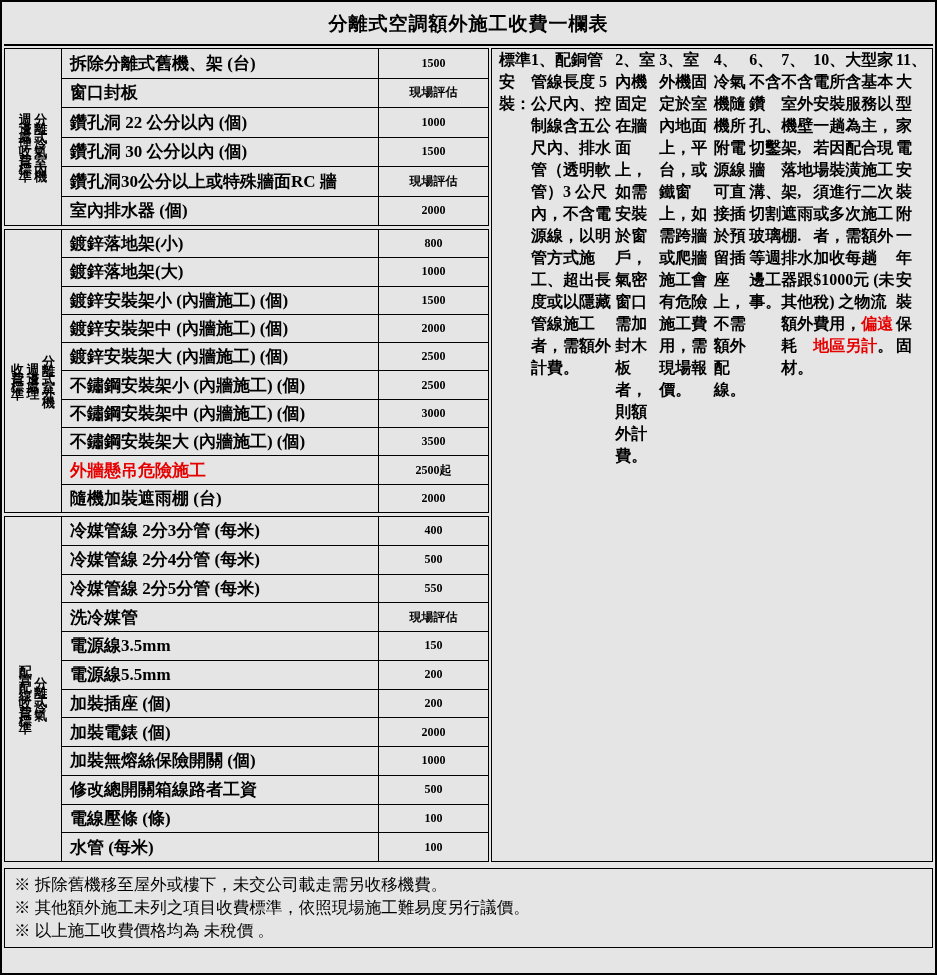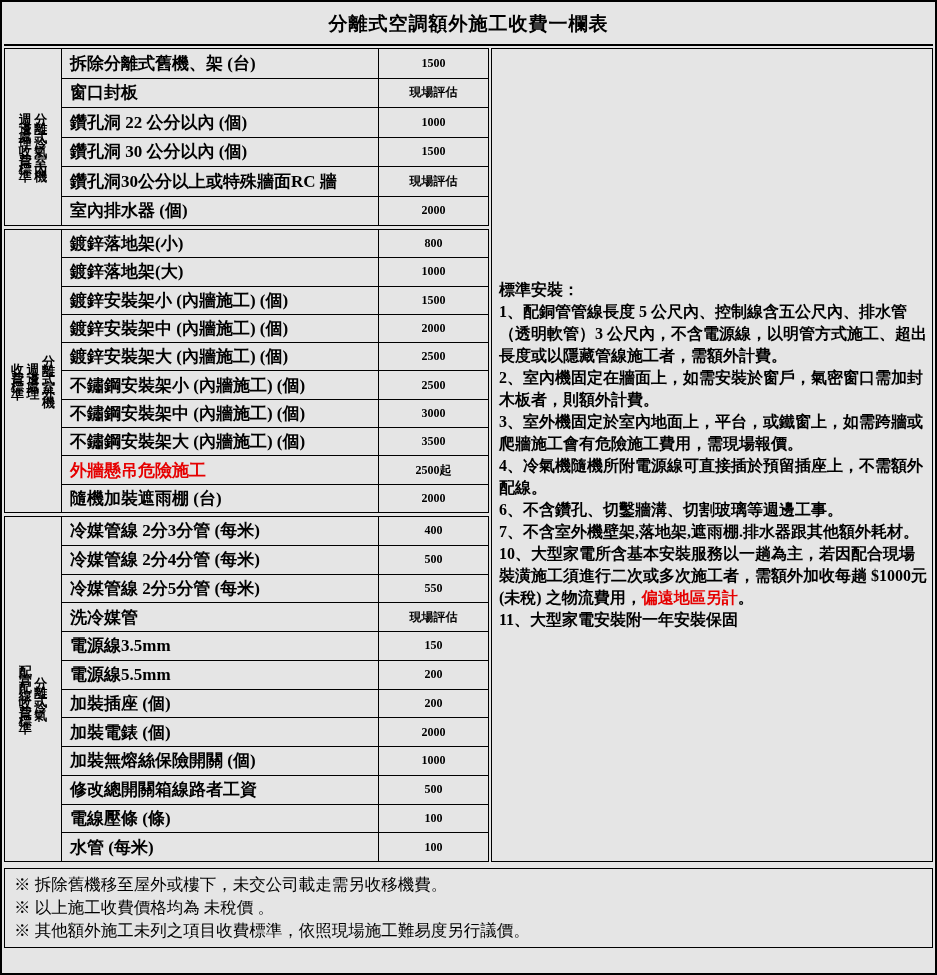--- a/index.html
+++ b/index.html
@@ -64,21 +64,21 @@
     padding:0;
   }
   .red { color:#e60000;margin-top:24px; }
 
   .notes {
     flex:1;
     margin-left:3px;
     border:1.5px solid #000;
     height:814px;
     box-sizing:border-box;
-    display:flex; flex-direction:column; justify-content:center;
+    display:flex; flex-direction:row; justify-content:center;
     padding:0 5px 0 7px;
     font-size:16px; font-weight:bold;
     line-height:22px;
   }
   .note-line { margin:0; }
 
   .footnotes {
     margin-top:3px;
     border:1.5px solid #000;
     padding:4px 9px 5px 9px;
@@ -244,16 +244,16 @@
         <div class="note-line"><span>3、室外機固定於室內地面上，平台，或鐵窗上，如需跨牆或爬牆施工會有危險施工費用，需現場報價。</span></div>
         <div class="note-line"><span>4、冷氣機隨機所附電源線可直接插於預留插座上，不需額外配線。</span></div>
         <div class="note-line"><span>6、不含鑽孔、切鑿牆溝、切割玻璃等週邊工事。</span></div>
         <div class="note-line"><span>7、不含室外機壁架,落地架,遮雨棚.排水器跟其他額外耗材。</span></div>
         <div class="note-line"><span>10、大型家電所含基本安裝服務以一趟為主，若因配合現場裝潢施工須進行二次或多次施工者，需額外加收每趟 $1000元 (未稅) 之物流費用，</span><span class="red">偏遠地區另計</span><span>。</span></div>
         <div class="note-line"><span>11、大型家電安裝附一年安裝保固</span></div>
       </div>
   </div>
   <div class="footnotes" id="footnotes">
       <div>※ 拆除舊機移至屋外或樓下，未交公司載走需另收移機費。</div>
+      <div>※ 其他額外施工未列之項目收費標準，依照現場施工難易度另行議價。</div>
       <div>※ 以上施工收費價格均為 未稅價 。</div>
-      <div>※ 其他額外施工未列之項目收費標準，依照現場施工難易度另行議價。</div>
     </div>
 </div>
 
 </body></html>

